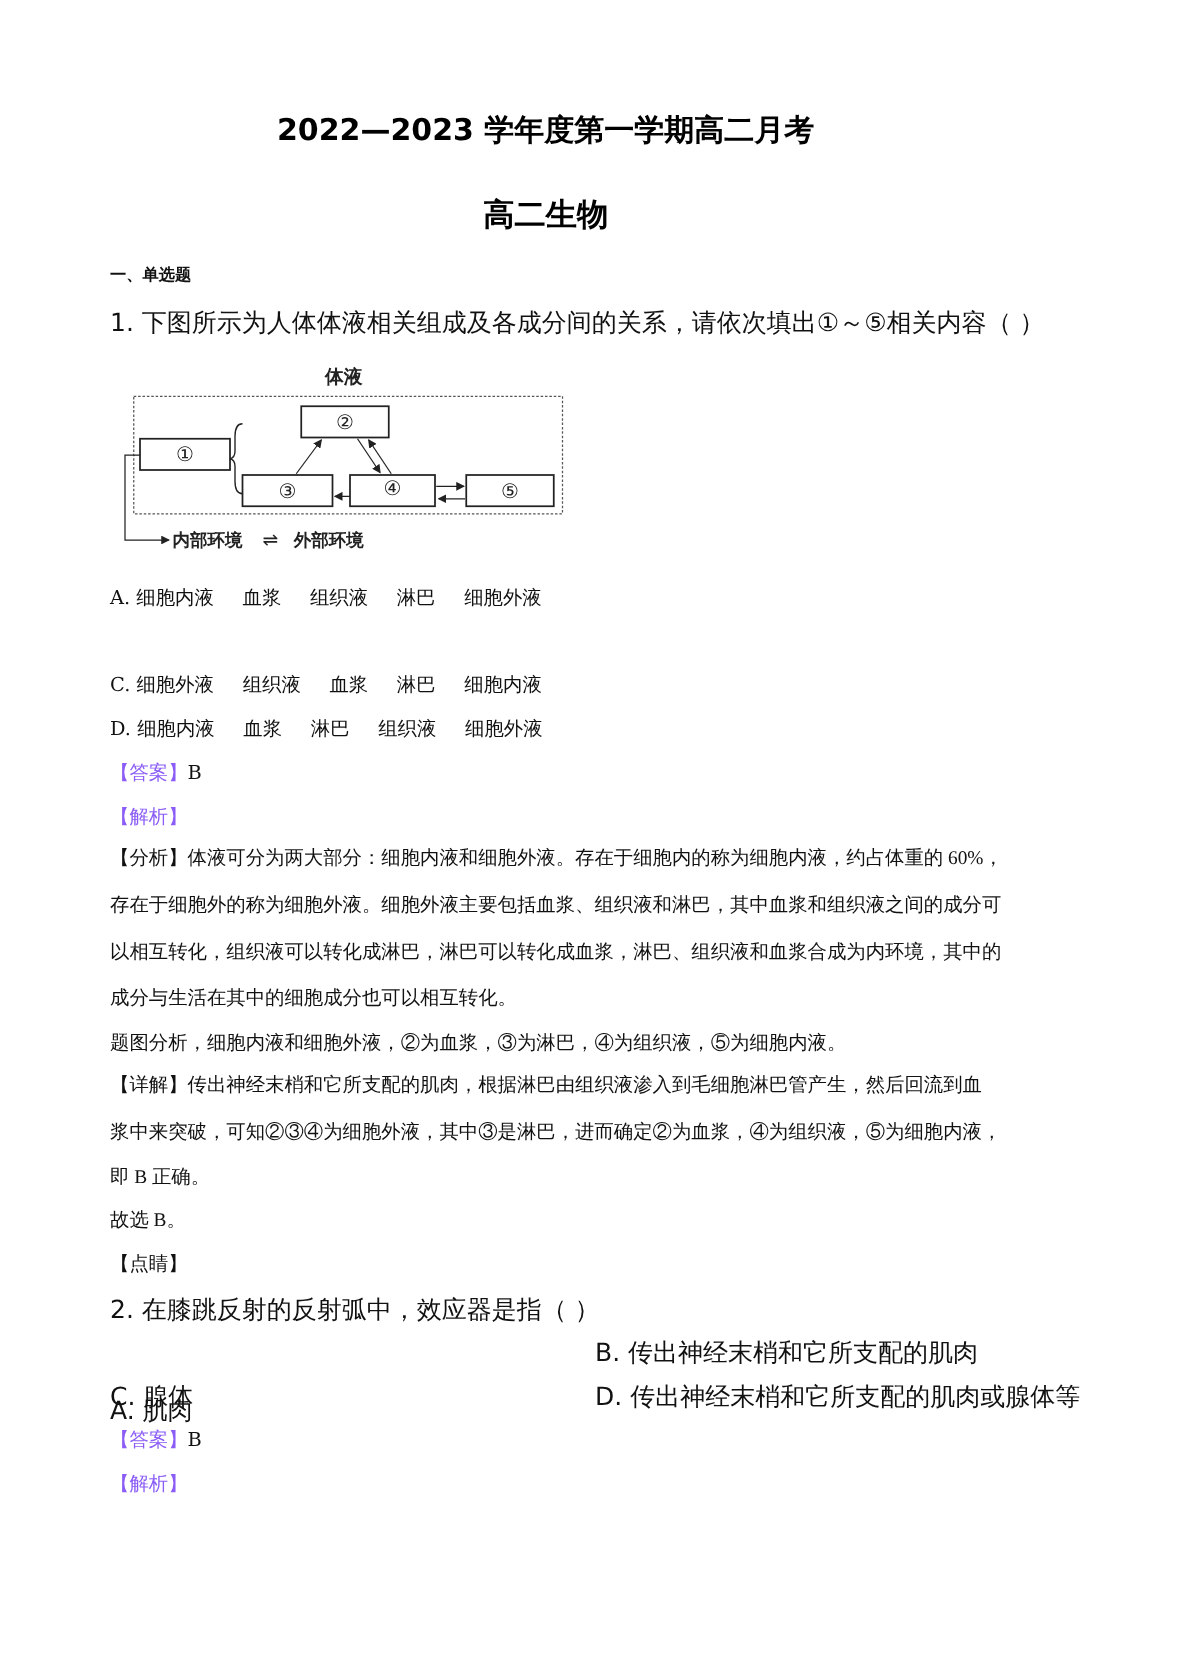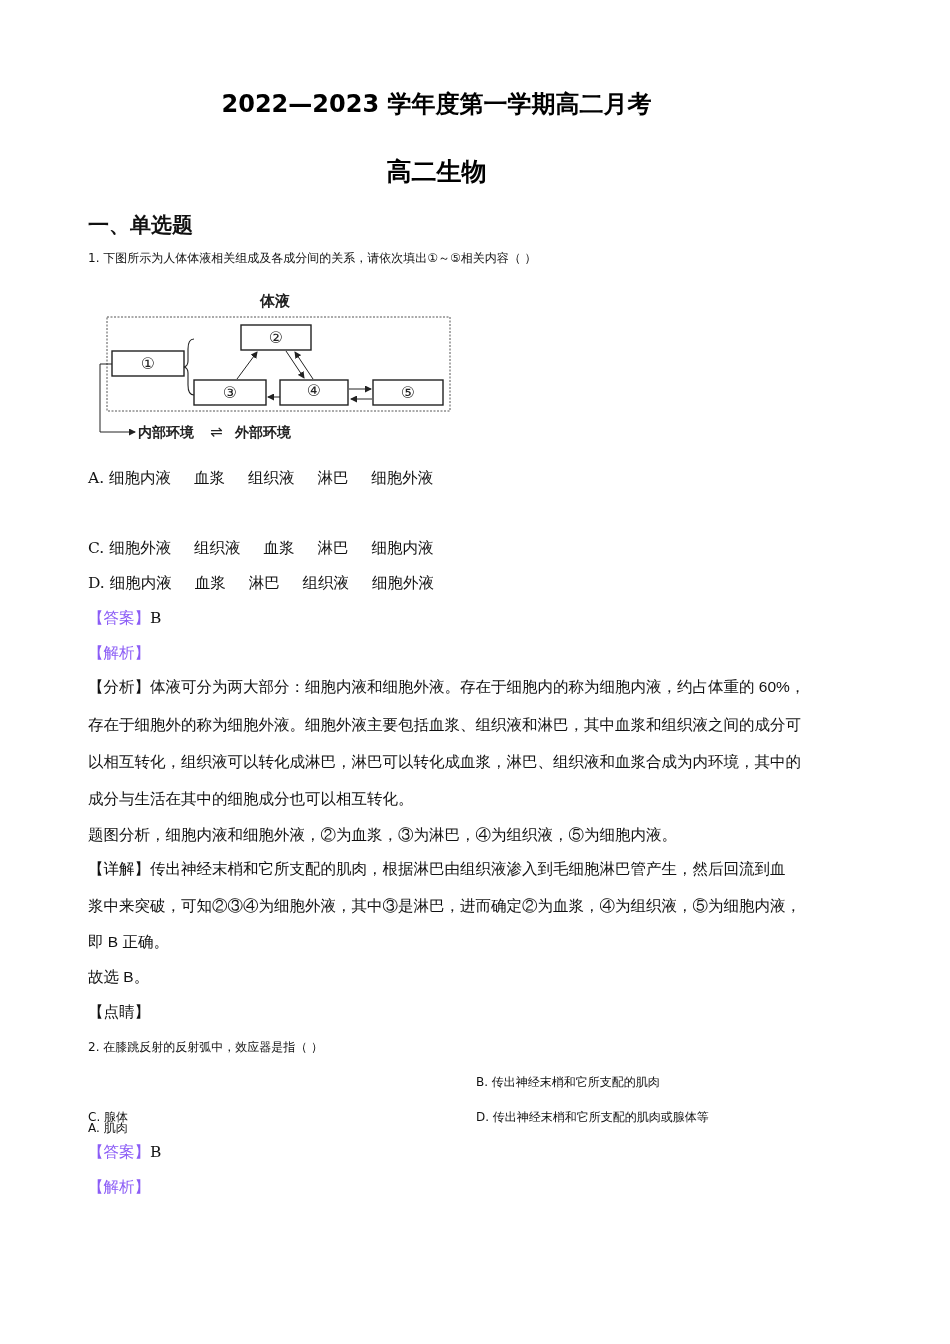--- a/index.html
+++ b/index.html
@@ -12,31 +12,31 @@
   .title {
     position: absolute; left: 0; width: 873px; text-align: center;
     font-family: "DejaVu Sans", "Liberation Sans", sans-serif;
     font-weight: bold; color: #000;
   }
   .title.t1 { top: 88px; font-size: 24px; letter-spacing: 0px; }
   .title.t2 { top: 155px; font-size: 25px; text-align: center; }
   .section {
     position: absolute; left: 88px; top: 211px;
     font-family: "DejaVu Sans", "Liberation Sans", sans-serif;
-    font-weight: bold; font-size: 21px;
+    font-weight: bold; font-size: 13px;
   }
   .line {
     position: absolute; left: 88px; font-size: 15.5px; white-space: nowrap; line-height: 20px;
   }
-  .sans { font-family: "DejaVu Sans", "Liberation Sans", sans-serif; font-size: 12px; }
+  .sans { font-family: "DejaVu Sans", "Liberation Sans", sans-serif; font-size: 20px; }
   .opt-gap { display: inline-block; width: 18px; }
   .blue { color: #8b5cf6; font-family: "DejaVu Sans", "Liberation Sans", sans-serif; }
   .para {
     position: absolute; left: 88px; width: 775px; font-size: 15.5px; white-space: nowrap;
-    font-family: Liberation Sans, sans-serif; line-height: 20px;
+    font-family: Liberation Serif, serif; line-height: 20px;
   }
   .diagram { position: absolute; left: 95px; top: 285px; width: 370px; height: 160px; }
   .diagram text { font-family: "DejaVu Sans", "Liberation Sans", sans-serif; }
   .col2 { position: absolute; left: 476px; }
 </style>
 </head>
 <body>
 
 <div class="page">
 

